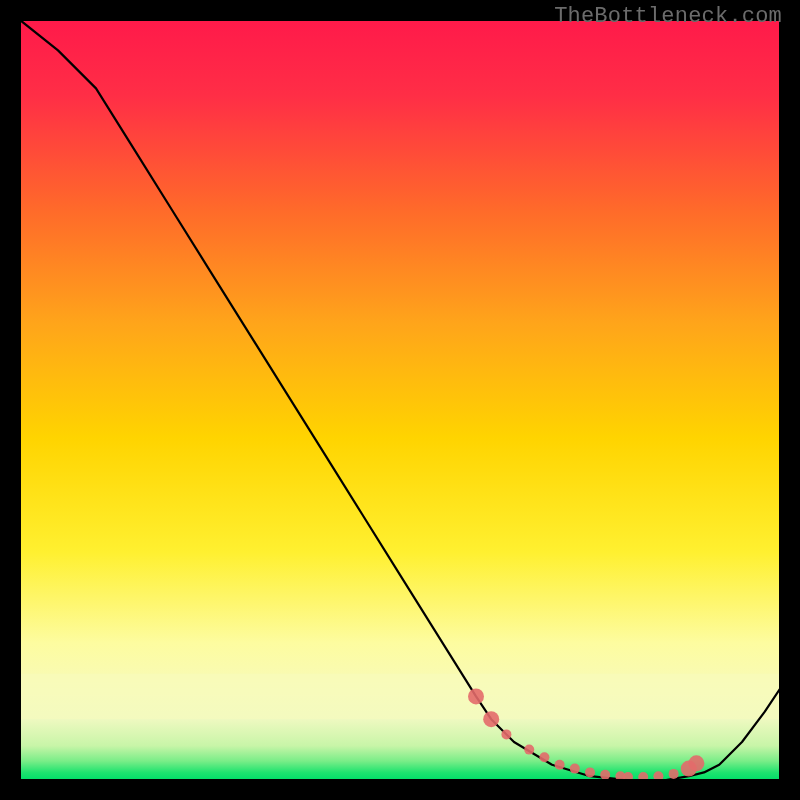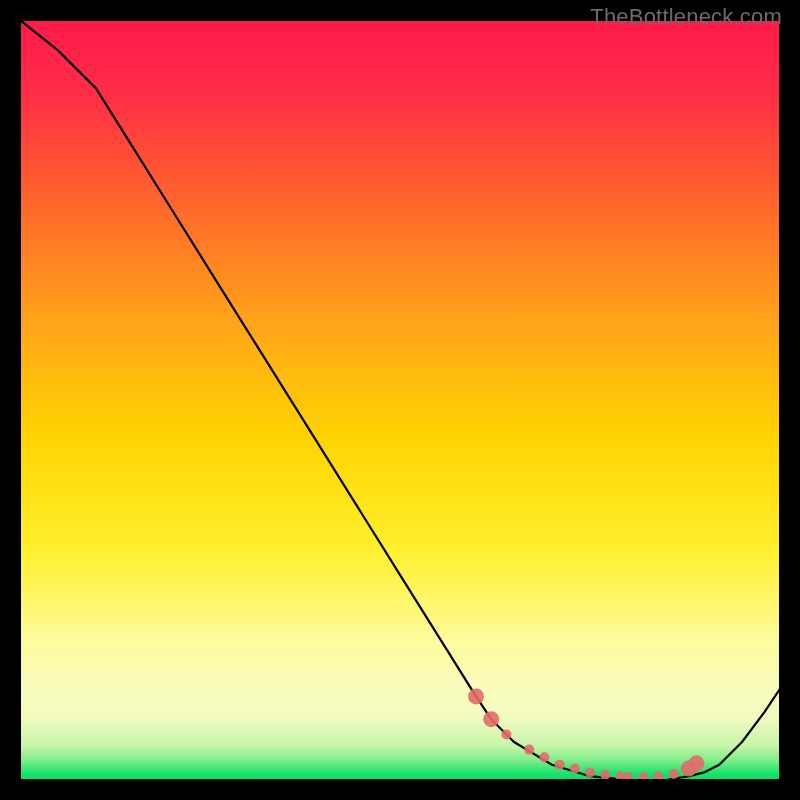--- a/index.html
+++ b/index.html
@@ -9,20 +9,21 @@
     width: 800px;
     height: 800px;
     overflow: hidden;
     font-family: Arial, Helvetica, sans-serif;
   }
   .outer {
     position: relative;
     width: 800px;
     height: 800px;
     background: #000;
+    font-family: Liberation Mono, monospace;
   }
   .watermark {
     position: absolute;
     top: 4px;
     right: 18px;
     color: #6b6b6b;
     font-size: 22px;
     font-weight: 400;
     z-index: 10;
     letter-spacing: 0.2px;

